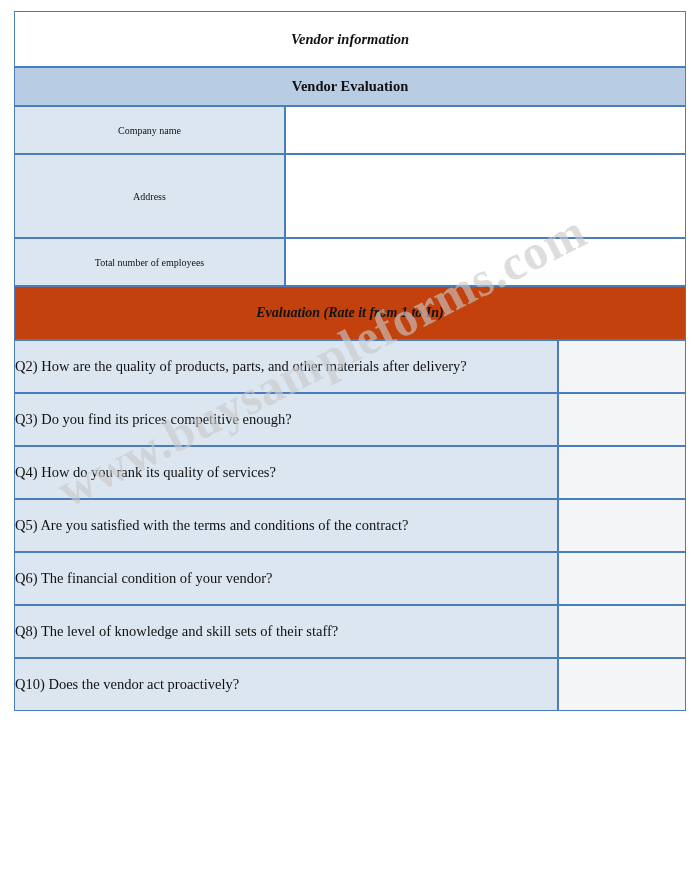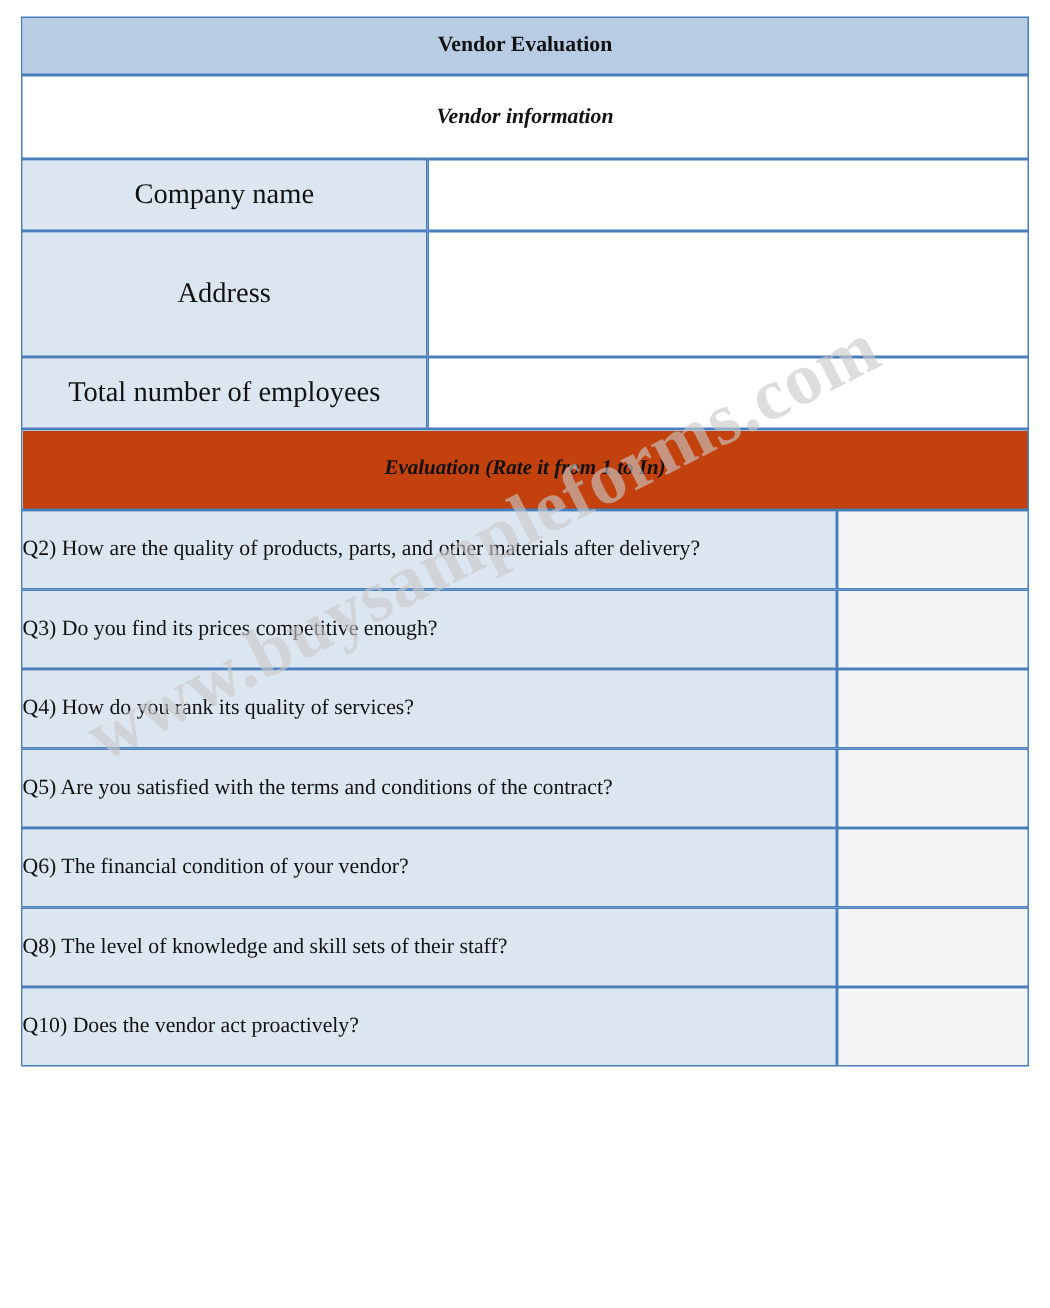--- a/index.html
+++ b/index.html
@@ -87,21 +87,21 @@
     background: #c2410c;
     height: 52px;
     text-align: center;
     font-weight: bold;
     font-style: italic;
     font-size: 14px;
   }
   .info-label-cell {
     background: #dce6f1;
     text-align: center;
-    font-size: 19px;
+    font-size: 10px;
     padding: 4px 6px;
   }
   .info-value-cell {
     background: #ffffff;
   }
   .q-label-cell {
     background: #dce6f1;
     text-align: left;
     font-size: 14.5px;
     padding: 6px 0 6px 8px;
@@ -132,25 +132,25 @@
 
   <table id="form-table">
     <colgroup>
       <col style="width:271px">
       <col style="width:273px">
       <col style="width:128px">
     </colgroup>
     <tbody>
 
       <tr>
+        <td class="section-cell" colspan="3">Vendor information</td>
+      </tr>
+
+      <tr>
         <td class="title-cell" colspan="3">Vendor Evaluation</td>
-      </tr>
-
-      <tr>
-        <td class="section-cell" colspan="3">Vendor information</td>
       </tr>
 
       <tr class="r-h1">
         <td class="info-label-cell">Company name</td>
         <td class="info-value-cell" colspan="2"></td>
       </tr>
 
       <tr class="r-h2">
         <td class="info-label-cell">Address</td>
         <td class="info-value-cell" colspan="2"></td>

